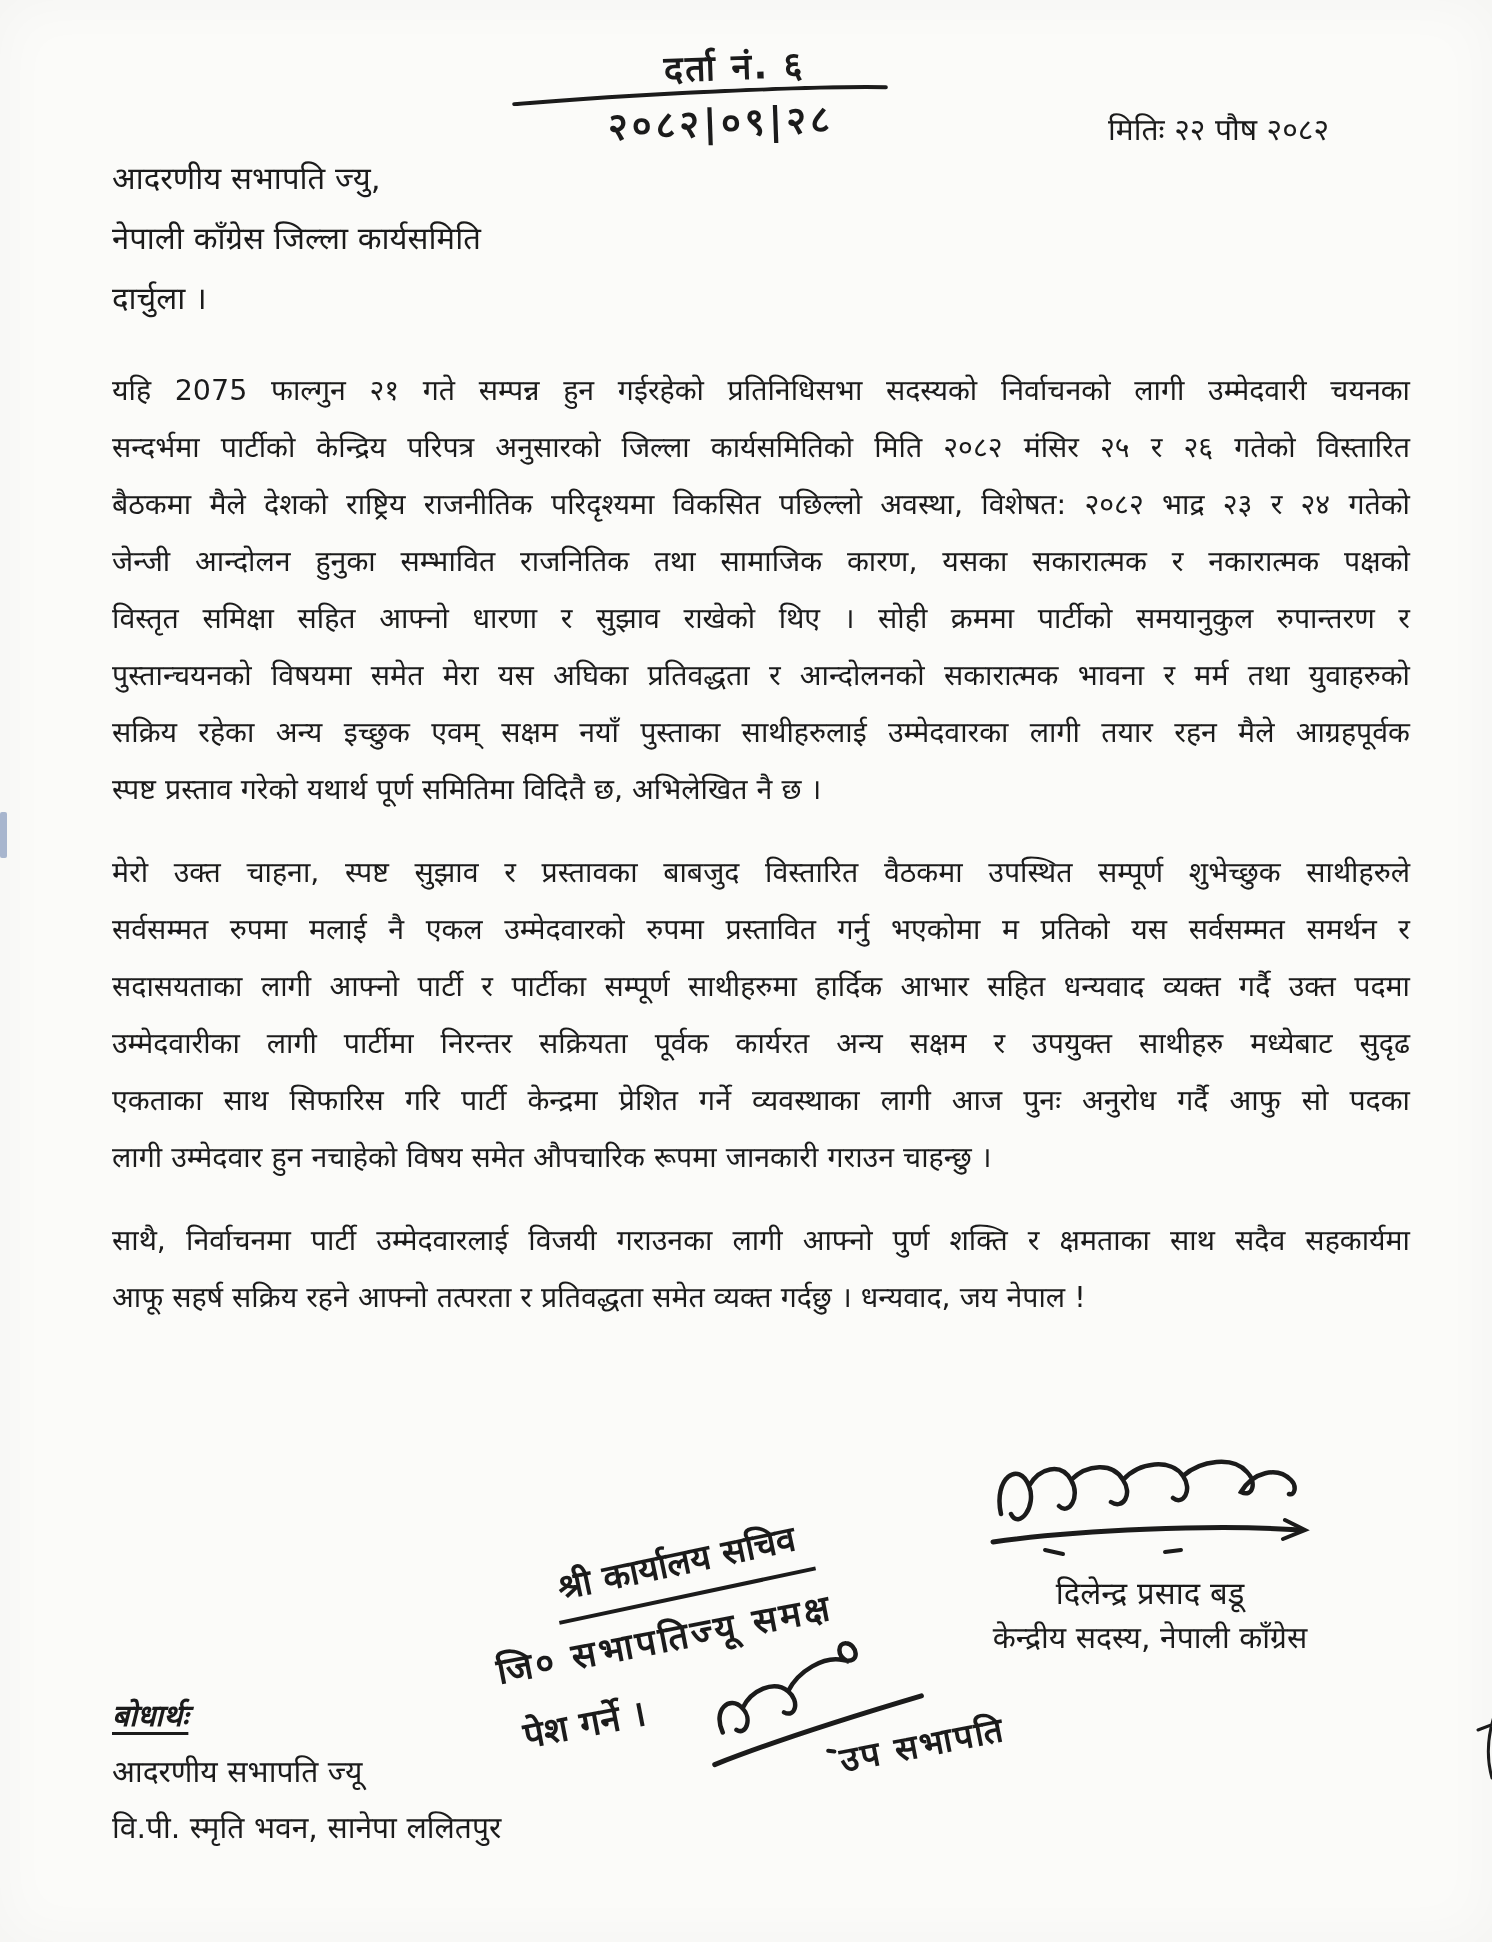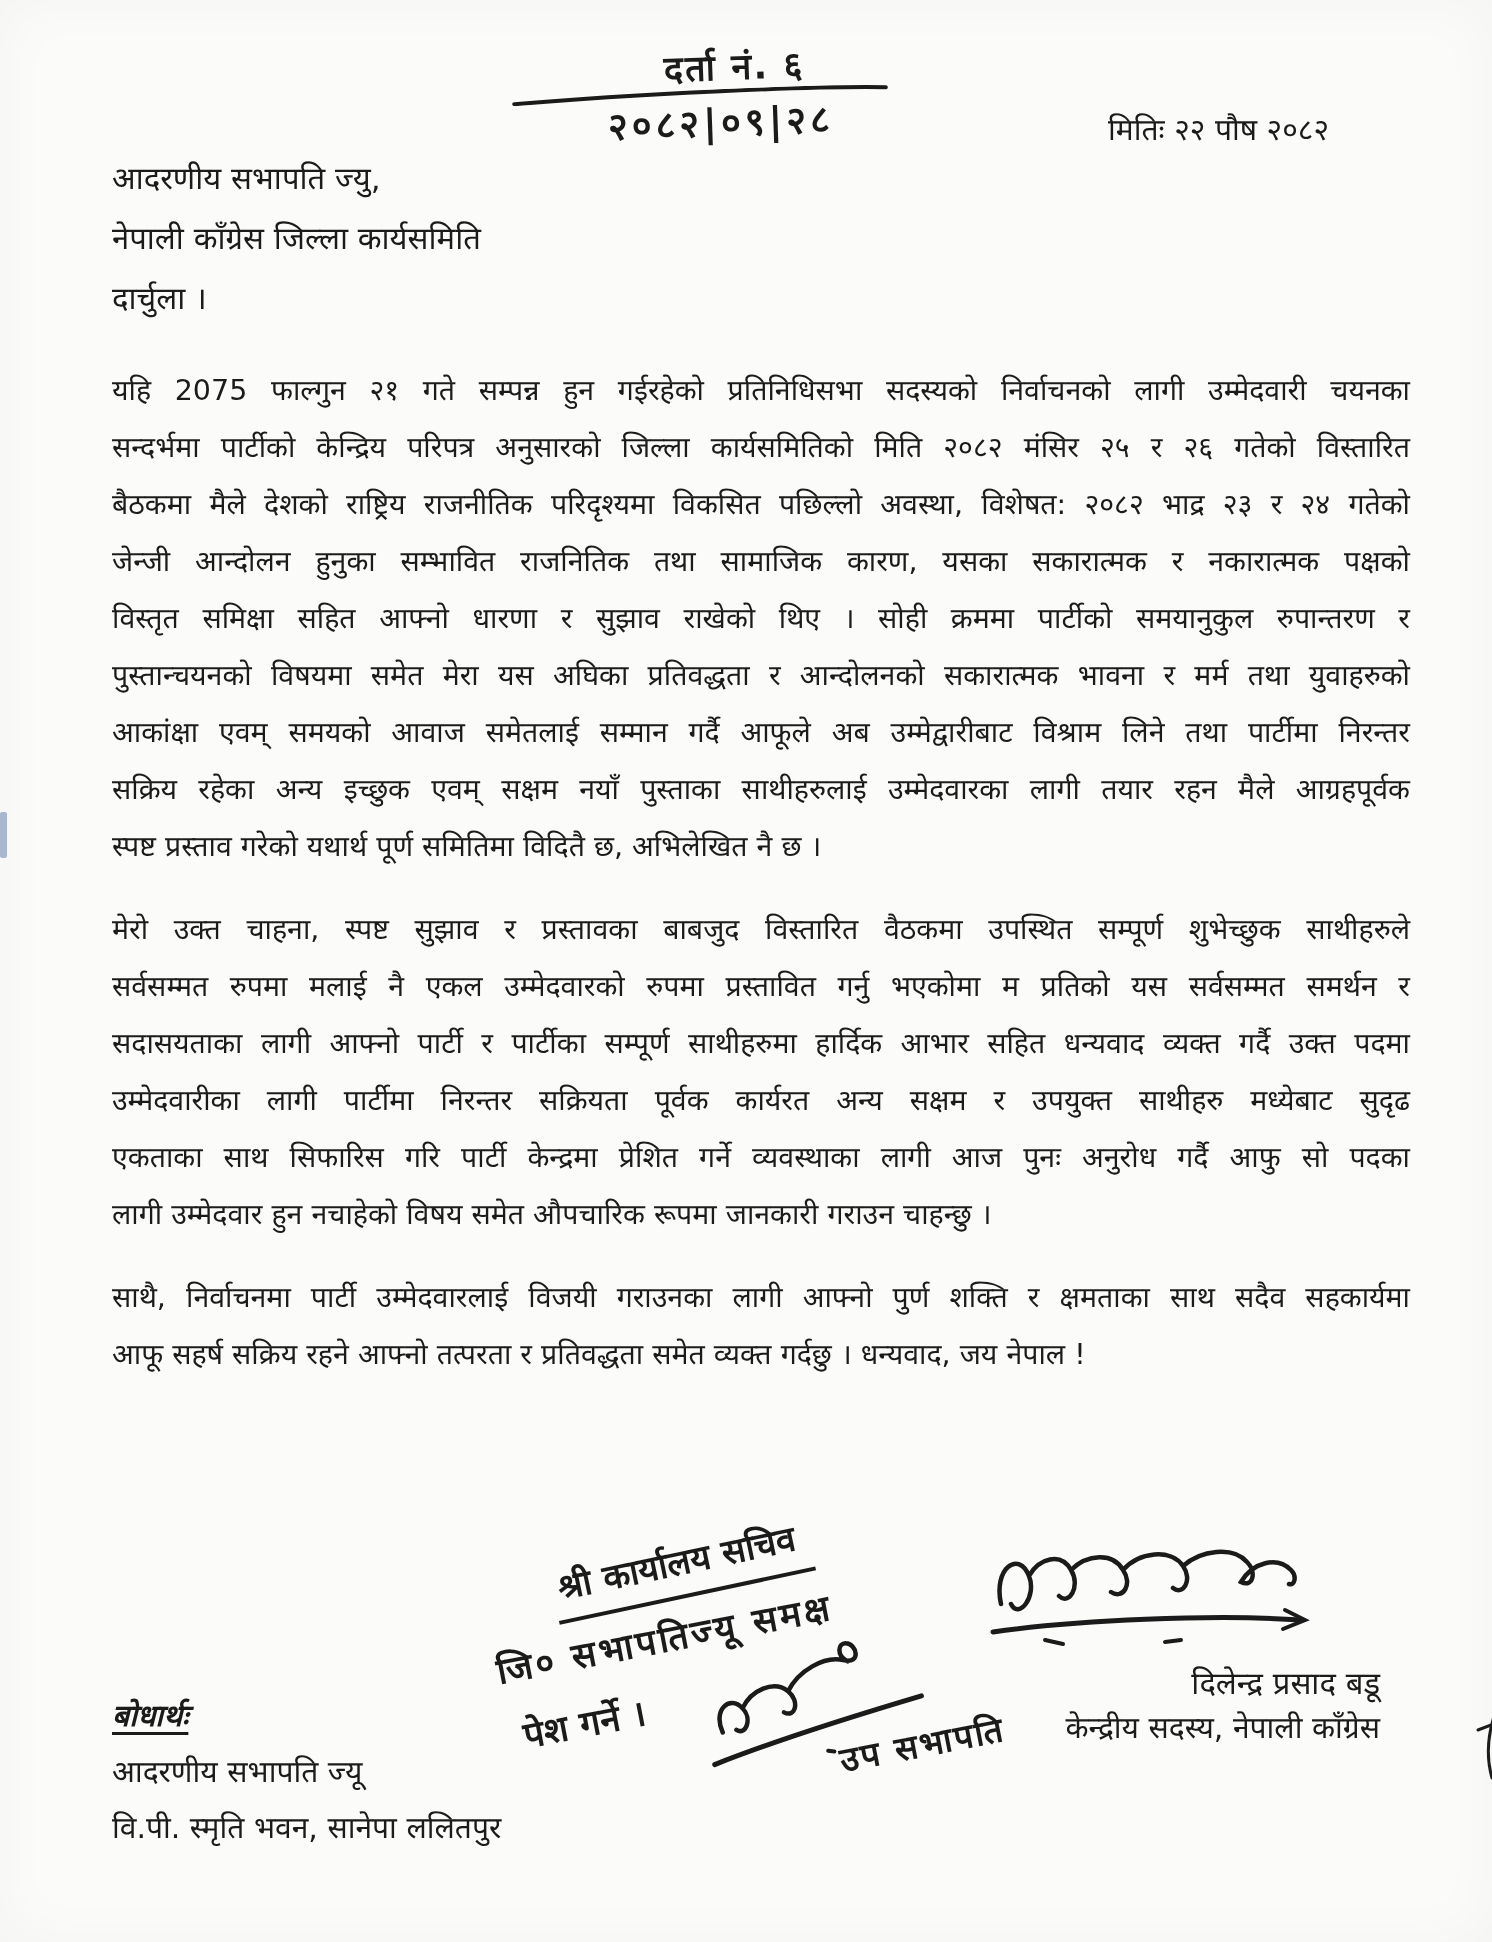--- a/index.html
+++ b/index.html
@@ -21,21 +21,21 @@
   
   .date-line { position:absolute; left:1108px; top:108px; font-size:30px; }
   .content { position:absolute; left:112px; top:148px; width:1298px; }
   .recipient div { font-size:31px; line-height:60px; }
   .subject { margin-top:36px; text-align:center; font-size:30px; line-height:44px; }
   .para { margin-top:34px; font-size:28.5px; }
   .para > div { line-height:57px; text-align:justify; text-align-last:justify; }
   .para > div:last-child { text-align-last:left; }
   .para.p2, .para.p3 { margin-top:26px; }
   
-  .sig-block { position:absolute; left:920px; top:1534px; width:460px; text-align:right; }
+  .sig-block { position:absolute; left:920px; top:1444px; width:460px; text-align:center; }
   .sig-scribble { display:block; margin:0 auto; }
   .sig-name { font-size:31px; line-height:46px; margin-top:6px; }
   .sig-title { font-size:30px; line-height:44px; }
   
   .annotation {
     position:absolute; left:505px; top:1512px; width:640px; height:340px;
     transform:rotate(-11deg); font-weight:bold;
   }
   .ann-line1 { position:absolute; left:70px; top:0; font-size:35px;
     border-bottom:4px solid #1b1b1b; padding:0 14px 10px 6px; transform:rotate(-1deg); }
@@ -77,21 +77,20 @@
     </div>
 
 
     <div class="para p1">
         <div>यहि 2075 फाल्गुन २१ गते सम्पन्न हुन गईरहेको प्रतिनिधिसभा सदस्यको निर्वाचनको लागी उम्मेदवारी चयनका</div>
         <div>सन्दर्भमा पार्टीको केन्द्रिय परिपत्र अनुसारको जिल्ला कार्यसमितिको मिति २०८२ मंसिर २५ र २६ गतेको विस्तारित</div>
         <div>बैठकमा मैले देशको राष्ट्रिय राजनीतिक परिदृश्यमा विकसित पछिल्लो अवस्था, विशेषत: २०८२ भाद्र २३ र २४ गतेको</div>
         <div>जेन्जी आन्दोलन हुनुका सम्भावित राजनितिक तथा सामाजिक कारण, यसका सकारात्मक र नकारात्मक पक्षको</div>
         <div>विस्तृत समिक्षा सहित आफ्नो धारणा र सुझाव राखेको थिए । सोही क्रममा पार्टीको समयानुकुल रुपान्तरण र</div>
         <div>पुस्तान्चयनको विषयमा समेत मेरा यस अघिका प्रतिवद्धता र आन्दोलनको सकारात्मक भावना र मर्म तथा युवाहरुको</div>
-        <div>आकांक्षा एवम् समयको आवाज समेतलाई सम्मान गर्दै आफूले अब उम्मेद्वारीबाट विश्राम लिने तथा पार्टीमा निरन्तर</div>
         <div>सक्रिय रहेका अन्य इच्छुक एवम् सक्षम नयाँ पुस्ताका साथीहरुलाई उम्मेदवारका लागी तयार रहन मैले आग्रहपूर्वक</div>
         <div>स्पष्ट प्रस्ताव गरेको यथार्थ पूर्ण समितिमा विदितै छ, अभिलेखित नै छ ।</div>
       </div>
     <div class="para p2">
         <div>मेरो उक्त चाहना, स्पष्ट सुझाव र प्रस्तावका बाबजुद विस्तारित वैठकमा उपस्थित सम्पूर्ण शुभेच्छुक साथीहरुले</div>
         <div>सर्वसम्मत रुपमा मलाई नै एकल उम्मेदवारको रुपमा प्रस्तावित गर्नु भएकोमा म प्रतिको यस सर्वसम्मत समर्थन र</div>
         <div>सदासयताका लागी आफ्नो पार्टी र पार्टीका सम्पूर्ण साथीहरुमा हार्दिक आभार सहित धन्यवाद व्यक्त गर्दै उक्त पदमा</div>
         <div>उम्मेदवारीका लागी पार्टीमा निरन्तर सक्रियता पूर्वक कार्यरत अन्य सक्षम र उपयुक्त साथीहरु मध्येबाट सुदृढ</div>
         <div>एकताका साथ सिफारिस गरि पार्टी केन्द्रमा प्रेशित गर्ने व्यवस्थाका लागी आज पुनः अनुरोध गर्दै आफु सो पदका</div>
         <div>लागी उम्मेदवार हुन नचाहेको विषय समेत औपचारिक रूपमा जानकारी गराउन चाहन्छु ।</div>

